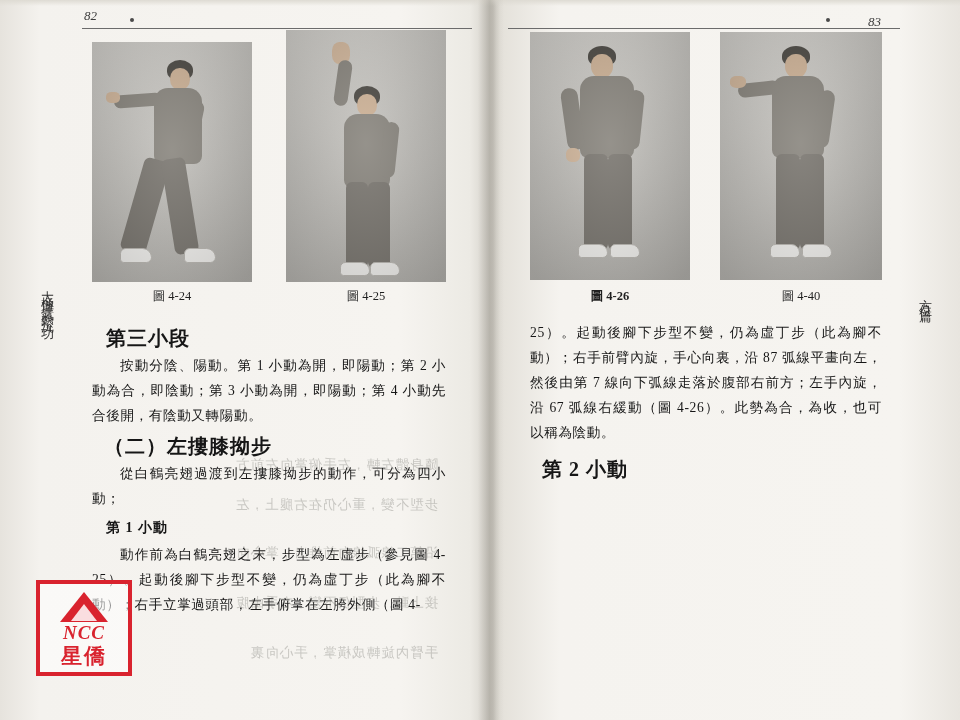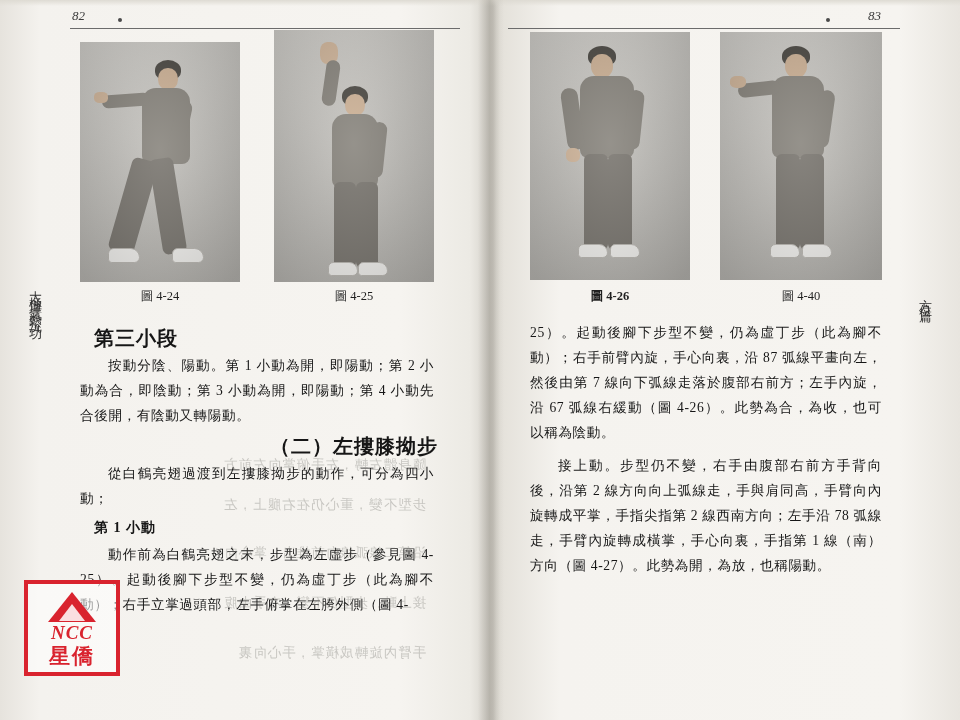--- a/index.html
+++ b/index.html
@@ -36,21 +36,21 @@
     position: absolute;
     left: 0; top: 0; width: 960px; height: 6px;
     background: linear-gradient(to bottom, #dedbd3, rgba(255,255,255,0));
   }
 
   .leaf {
     position: absolute;
     top: 0;
     height: 720px;
   }
-  .leaf-left { left: 0; width: 488px; }
+  .leaf-left { left: 12px; width: 488px; }
   .leaf-right { left: 488px; width: 472px; }
 
   
   .folio {
     position: absolute;
     font-style: italic;
     font-size: 13px;
     color: #3b3b3b;
     font-family: "Liberation Serif", serif;
   }
@@ -285,21 +285,21 @@
         <div class="shoe" style="left:54px; top:232px; width:28px; height:12px;"></div>
         <div class="shoe" style="left:84px; top:232px; width:28px; height:12px;"></div>
       </div>
       <div class="vignette"></div>
     </div>
     <div class="figcaption" style="left:274px; top:288px; width:160px;">圖 4-25</div>
 
     <div class="col" style="left:80px; top:320px; width:358px;">
       <div class="heading heading-ind">第三小段</div>
       <p class="para indent">按動分陰、陽動。第 1 小動為開，即陽動；第 2 小動為合，即陰動；第 3 小動為開，即陽動；第 4 小動先合後開，有陰動又轉陽動。</p>
-      <div class="heading" style="text-indent:12px;text-align:right;">（二）左摟膝拗步</div>
+      <div class="heading" style="text-indent:12px;">（二）左摟膝拗步</div>
       <p class="para indent">從白鶴亮翅過渡到左摟膝拗步的動作，可分為四小動；</p>
       <div class="subheading">第 1 小動</div>
       <p class="para indent">動作前為白鶴亮翅之末，步型為左虛步（參見圖 4-25）。起動後腳下步型不變，仍為虛丁步（此為腳不動）；右手立掌過頭部，左手俯掌在左胯外側（圖 4-</p>
     </div>
 
     <div class="bleed" style="left:96px; top:452px; width:330px;">隨身體左轉，左手俯掌向左前方</div>
     <div class="bleed" style="left:96px; top:492px; width:330px;">步型不變，重心仍在右腿上，左</div>
     <div class="bleed" style="left:96px; top:540px; width:330px;">沿第二線弧線向前推出，掌心向</div>
     <div class="bleed" style="left:96px; top:590px; width:330px;">接上動。步型仍不變，右手由腹</div>
     <div class="bleed" style="left:96px; top:640px; width:330px;">手臂內旋轉成橫掌，手心向裏</div>
@@ -307,21 +307,21 @@
     <div class="stamp">
       <div class="tri"></div>
       <div class="tri-in"></div>
       <div class="ncc">NCC</div>
       <div class="cn">星僑</div>
     </div>
   </div>
 
   <div class="leaf leaf-right">
 
-    <div class="folio" style="left:380px; top:8px;">83</div>
+    <div class="folio" style="left:380px; top:14px;">83</div>
     <div class="folio-rule" style="left:20px; top:28px; width:392px;"></div>
     <div class="folio-dot" style="left:338px; top:18px;"></div>
 
     <div class="side-vertical" style="left:428px; top:288px;">方位篇</div>
 
     <div class="photo" style="left:42px; top:32px; width:160px; height:248px;">
       <div class="bg"></div>
       <div class="fig-person" style="left:0;top:0;right:0;bottom:0;">
         <div class="hair" style="left:58px; top:14px; width:28px; height:20px;"></div>
         <div class="face" style="left:61px; top:22px; width:22px; height:24px;"></div>
@@ -351,18 +351,18 @@
         <div class="leg" style="left:80px; top:122px; width:24px; height:96px;"></div>
         <div class="shoe" style="left:50px; top:212px; width:28px; height:12px;"></div>
         <div class="shoe" style="left:82px; top:212px; width:28px; height:12px;"></div>
       </div>
       <div class="vignette"></div>
     </div>
     <div class="figcaption" style="left:232px; top:288px; width:162px;">圖 4-40</div>
 
     <div class="col" style="left:42px; top:320px; width:356px;">
       <p class="para">25）。起動後腳下步型不變，仍為虛丁步（此為腳不動）；右手前臂內旋，手心向裏，沿 87 弧線平畫向左，然後由第 7 線向下弧線走落於腹部右前方；左手內旋，沿 67 弧線右緩動（圖 4-26）。此勢為合，為收，也可以稱為陰動。</p>
-      <p class="para indent" style="margin-top:8px;">接上動。步型仍不變，右手由腹部右前方手背向後，沿第 2 線方向向上弧線走，手與肩同高，手臂向內旋轉成平掌，手指尖指第 2 線西南方向；左手沿 78 弧線走，手臂內旋轉成橫掌，手心向裏，手指第 1 線（南）方向（圖 4-27）。此勢為開，為放，也稱陽動。</p>
+      <div class="heading" style="text-indent:12px; margin-top:12px;">第 2 小動</div>
     </div>
   </div>
 
   <div class="gutter"></div>
 </div>
 
 </body></html>

